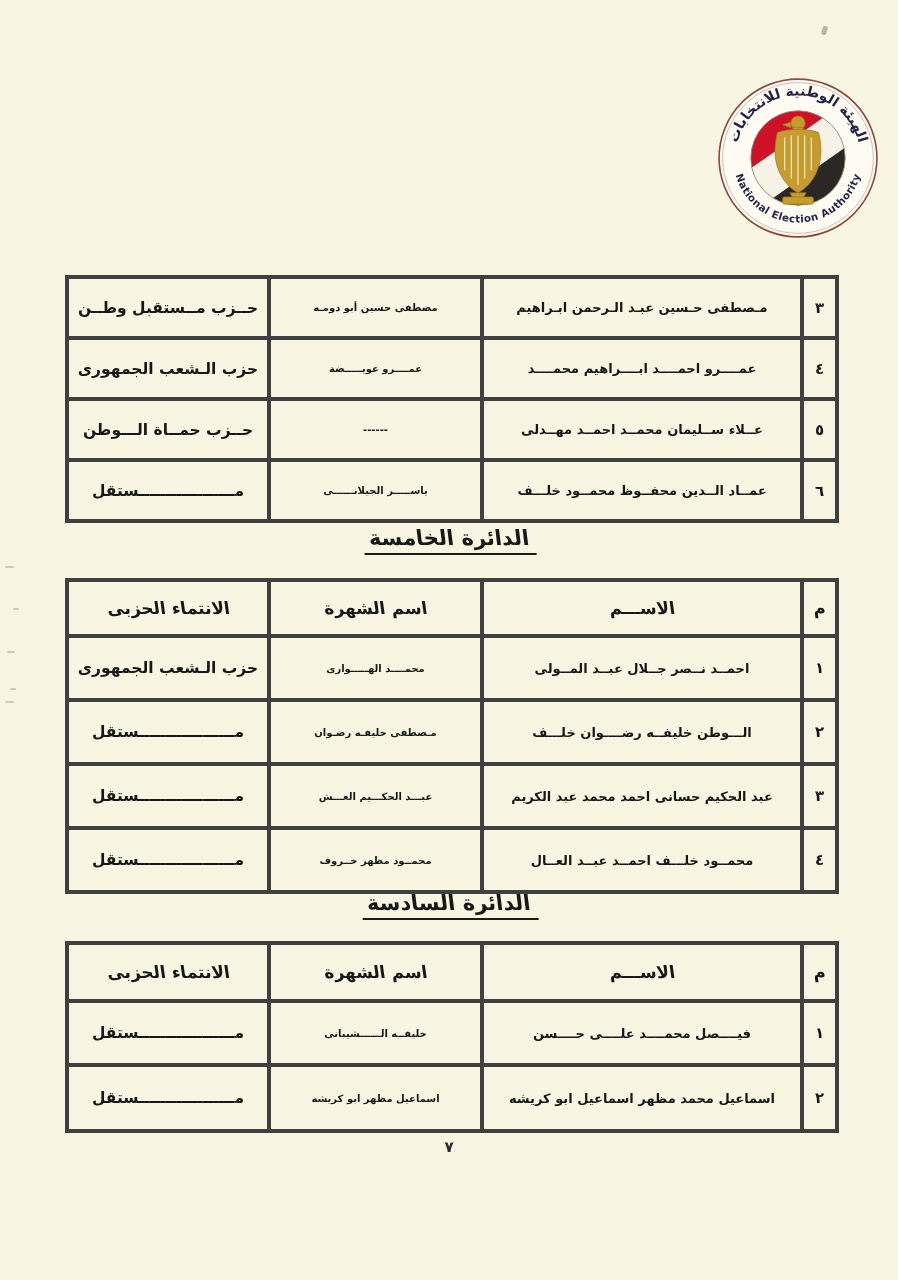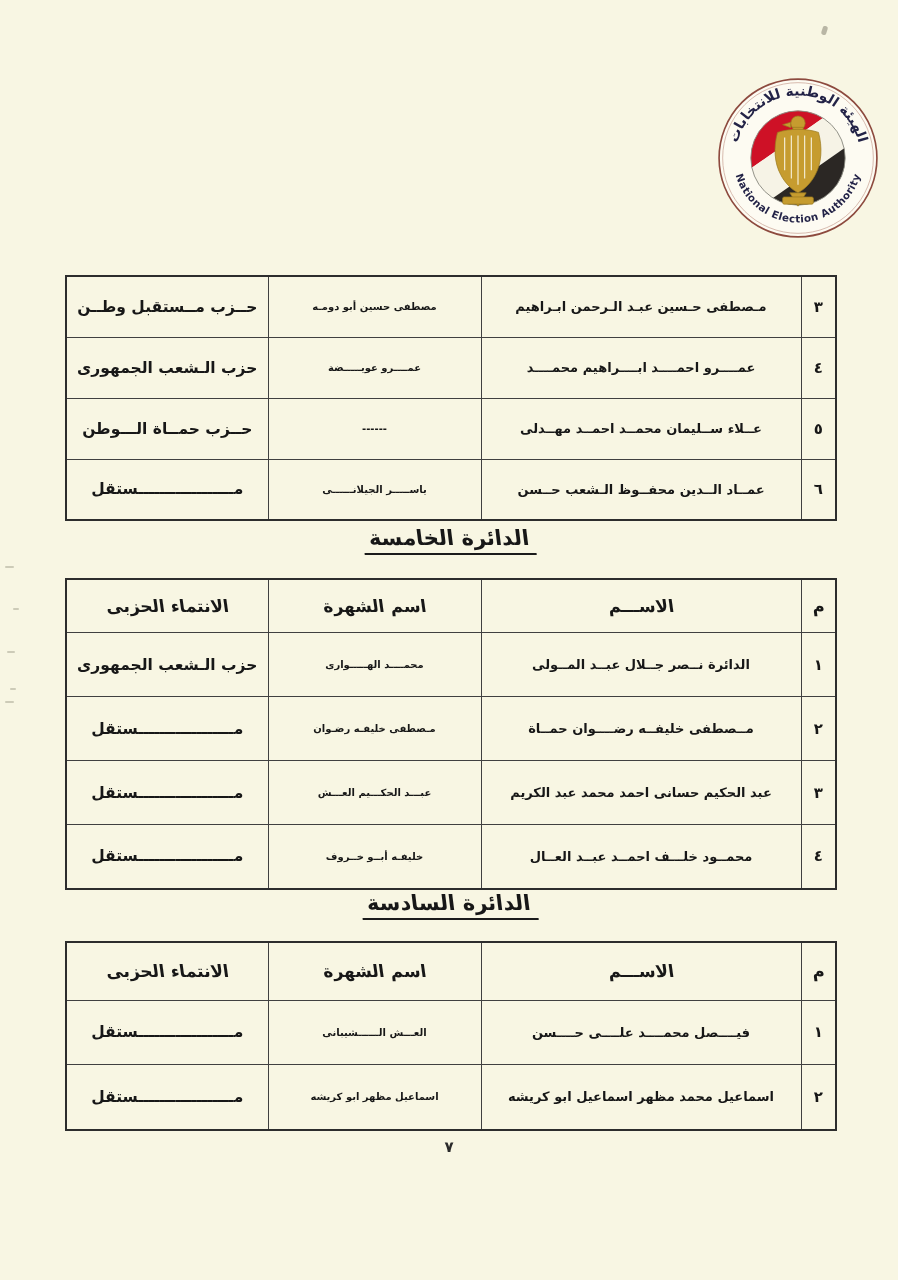--- a/index.html
+++ b/index.html
@@ -10,21 +10,21 @@
   }
   
   .logo{position:absolute;left:716px;top:76px;width:164px;height:164px;}
   
   table.doc-table{
     position:absolute;left:65px;width:770px;
     border-collapse:collapse;table-layout:fixed;direction:rtl;
     border:2px solid #2d2d2d;background:transparent;
   }
   table.doc-table td,table.doc-table th{
-    border:1px solid #404040;font-weight:bold;vertical-align:middle;
+    border:4px solid #404040;font-weight:bold;vertical-align:middle;
     overflow:hidden;white-space:nowrap;padding:16px 5px;text-align:center;
   }
   col.c-num{width:35px}col.c-name{width:320px}col.c-alias{width:213px}col.c-party{width:202px}
   td.cell-num{font-size:15px;}
   td.cell-name{font-size:13px;text-align:right;}
   td.cell-alias{font-size:10px;}
   td.cell-party{font-size:15.5px;}
   th.hdr span{display:inline-block;transform:skewX(8deg);font-size:17px;}
   
   .district-heading{position:absolute;left:0;width:898px;text-align:center;}
@@ -116,21 +116,21 @@
         <td class="cell-party">حزب الـشعب الجمهورى</td>
       </tr>
       <tr style="height:61px">
         <td class="cell-num">٥</td>
         <td class="cell-name">عــلاء ســليمان محمــد احمــد مهــدلى</td>
         <td class="cell-alias">------</td>
         <td class="cell-party">حــزب حمــاة الـــوطن</td>
       </tr>
       <tr style="height:61px">
         <td class="cell-num">٦</td>
-        <td class="cell-name">عمــاد الــدين محفــوظ الـشعب حــسن</td>
+        <td class="cell-name">عمــاد الــدين محفــوظ محمــود خلـــف</td>
         <td class="cell-alias">ياســـــر الجيلانــــــى</td>
         <td class="cell-party">مــــــــــــــــــستقل</td>
       </tr>
     </tbody>
   </table>
 
   <div class="district-heading" style="top:526px">
     <span class="t">الدائرة الخامسة</span>
   </div>
 
@@ -143,40 +143,40 @@
       </colgroup>
     <tbody>
       <tr style="height:53px">
         <th class="hdr"><span>م</span></th>
         <th class="hdr"><span>الاســـم</span></th>
         <th class="hdr"><span>اسم الشهرة</span></th>
         <th class="hdr"><span>الانتماء الحزبى</span></th>
       </tr>
       <tr style="height:64px">
         <td class="cell-num">١</td>
-        <td class="cell-name">الدائرة نــصر جــلال عبــد المــولى</td>
+        <td class="cell-name">احمــد نــصر جــلال عبــد المــولى</td>
         <td class="cell-alias">محمــــد الهـــــوارى</td>
         <td class="cell-party">حزب الـشعب الجمهورى</td>
       </tr>
       <tr style="height:64px">
         <td class="cell-num">٢</td>
-        <td class="cell-name">مــصطفى خليفــه رضــــوان حمــاة</td>
+        <td class="cell-name">الـــوطن خليفــه رضــــوان خلـــف</td>
         <td class="cell-alias">مـصطفى خليفـه رضـوان</td>
         <td class="cell-party">مــــــــــــــــــستقل</td>
       </tr>
       <tr style="height:64px">
         <td class="cell-num">٣</td>
         <td class="cell-name">عبد الحكيم حسانى احمد محمد عبد الكريم</td>
         <td class="cell-alias">عبـــد الحكـــيم العـــش</td>
         <td class="cell-party">مــــــــــــــــــستقل</td>
       </tr>
       <tr style="height:64px">
         <td class="cell-num">٤</td>
         <td class="cell-name">محمــود خلـــف احمــد عبــد العــال</td>
-        <td class="cell-alias">خليفـه أبــو خــروف</td>
+        <td class="cell-alias">محمــود مظهر خــروف</td>
         <td class="cell-party">مــــــــــــــــــستقل</td>
       </tr>
     </tbody>
   </table>
 
   <div class="district-heading" style="top:891px">
     <span class="t">الدائرة السادسة</span>
   </div>
 
   <table class="doc-table" style="top:941px">
@@ -189,21 +189,21 @@
     <tbody>
       <tr style="height:58px">
         <th class="hdr"><span>م</span></th>
         <th class="hdr"><span>الاســـم</span></th>
         <th class="hdr"><span>اسم الشهرة</span></th>
         <th class="hdr"><span>الانتماء الحزبى</span></th>
       </tr>
       <tr style="height:64px">
         <td class="cell-num">١</td>
         <td class="cell-name">فيــــصل محمــــد علــــى حــــسن</td>
-        <td class="cell-alias">العـــش الــــــشيبانى</td>
+        <td class="cell-alias">خليفــه الــــــشيبانى</td>
         <td class="cell-party">مــــــــــــــــــستقل</td>
       </tr>
       <tr style="height:66px">
         <td class="cell-num">٢</td>
         <td class="cell-name">اسماعيل محمد مظهر اسماعيل ابو كريشه</td>
         <td class="cell-alias">اسماعيل مظهر ابو كريشه</td>
         <td class="cell-party">مــــــــــــــــــستقل</td>
       </tr>
     </tbody>
   </table>

